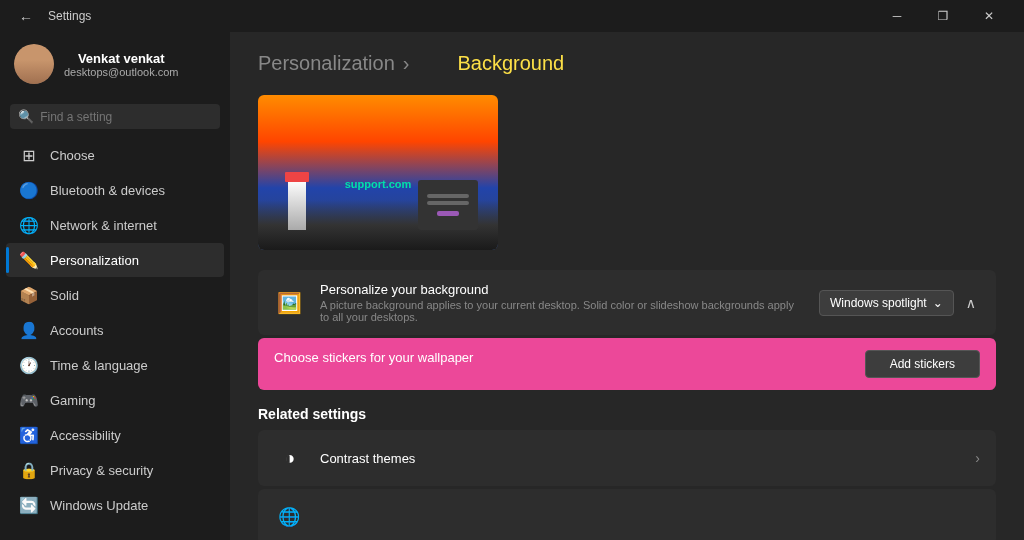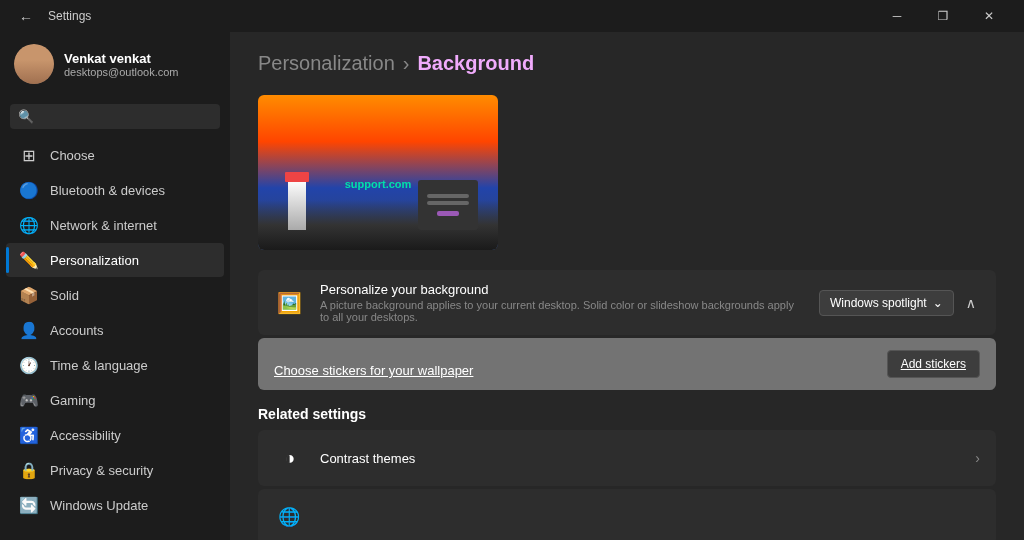--- a/index.html
+++ b/index.html
@@ -90,21 +90,21 @@
       overflow: hidden;
       flex-shrink: 0;
     }
     .avatar-face {
       width: 100%;
       height: 100%;
       background: linear-gradient(to bottom, #c8956c 40%, #a07050 100%);
       border-radius: 50%;
       position: relative;
     }
-    .user-info { display: flex; flex-direction: column; }
+    .user-info { display: flex; flex-direction: column; text-align: center; }
     .user-name { font-size: 13px; font-weight: 600; color: #fff; }
     .user-email { font-size: 11px; color: #aaa; }
     .search-box {
       margin: 8px 10px;
       display: flex;
       align-items: center;
       background: #2d2d2d;
       border-radius: 4px;
       padding: 5px 8px;
       gap: 6px;
@@ -148,21 +148,21 @@
     }
     .breadcrumb {
       display: flex;
       align-items: center;
       gap: 8px;
       margin-bottom: 20px;
       font-size: 20px;
     }
     .breadcrumb-parent { color: #888; font-weight: 400; }
     .breadcrumb-sep { color: #888; }
-    .breadcrumb-current { color: #f0abfc; font-weight: 700; }
+    .breadcrumb-current { color: #fde047; font-weight: 400; margin-left: 40px; }
     
     .preview-container {
       width: 240px;
       height: 155px;
       border-radius: 6px;
       overflow: hidden;
       margin-bottom: 20px;
       position: relative;
       background: linear-gradient(to bottom, #ff8c00 0%, #ff4500 30%, #2244aa 60%, #334466 100%);
       flex-shrink: 0;
@@ -280,34 +280,33 @@
       border: none;
       color: #ccc;
       cursor: pointer;
       font-size: 14px;
       padding: 4px;
     }
     .add-stickers-btn {
       background: #3d3d3d;
       border: 1px solid #555;
       color: #fff;
-      padding: 6px 13px;
+      padding: 6px 24px;
       border-radius: 4px;
       cursor: pointer;
       font-size: 12px;
     }
     .sticker-row {
-      background: #737373;
+      background: #ec4899;
       border-radius: 6px;
       padding: 12px 16px;
       display: flex;
-      align-items: flex-end;
+      align-items: flex-start;
       justify-content: space-between;
       margin-bottom: 3px;
-      text-decoration: underline;
     }
     .section-label {
       font-size: 14px;
       font-weight: 600;
       color: #fff;
       margin: 16px 0 8px 0;
     }
     .chevron-right { color: #888; font-size: 14px; }
     .related-row {
       background: #2d2d2d;
@@ -381,20 +380,21 @@
         <div class="avatar-face"></div>
       </div>
       <div class="user-info">
         <span class="user-name">Venkat venkat</span>
         <span class="user-email">desktops@outlook.com</span>
       </div>
     </div>
 
     <div class="search-box">
       <span class="search-icon">🔍</span>
+      <input type="text" placeholder="Find a setting" style="">
     </div>
 
     <div id="nav-container">
         <div class="nav-item">
           <span class="nav-icon">⊞</span>
           <span>Choose</span>
         </div>
         <div class="nav-item">
           <span class="nav-icon">🔵</span>
           <span>Bluetooth &amp; devices</span>

